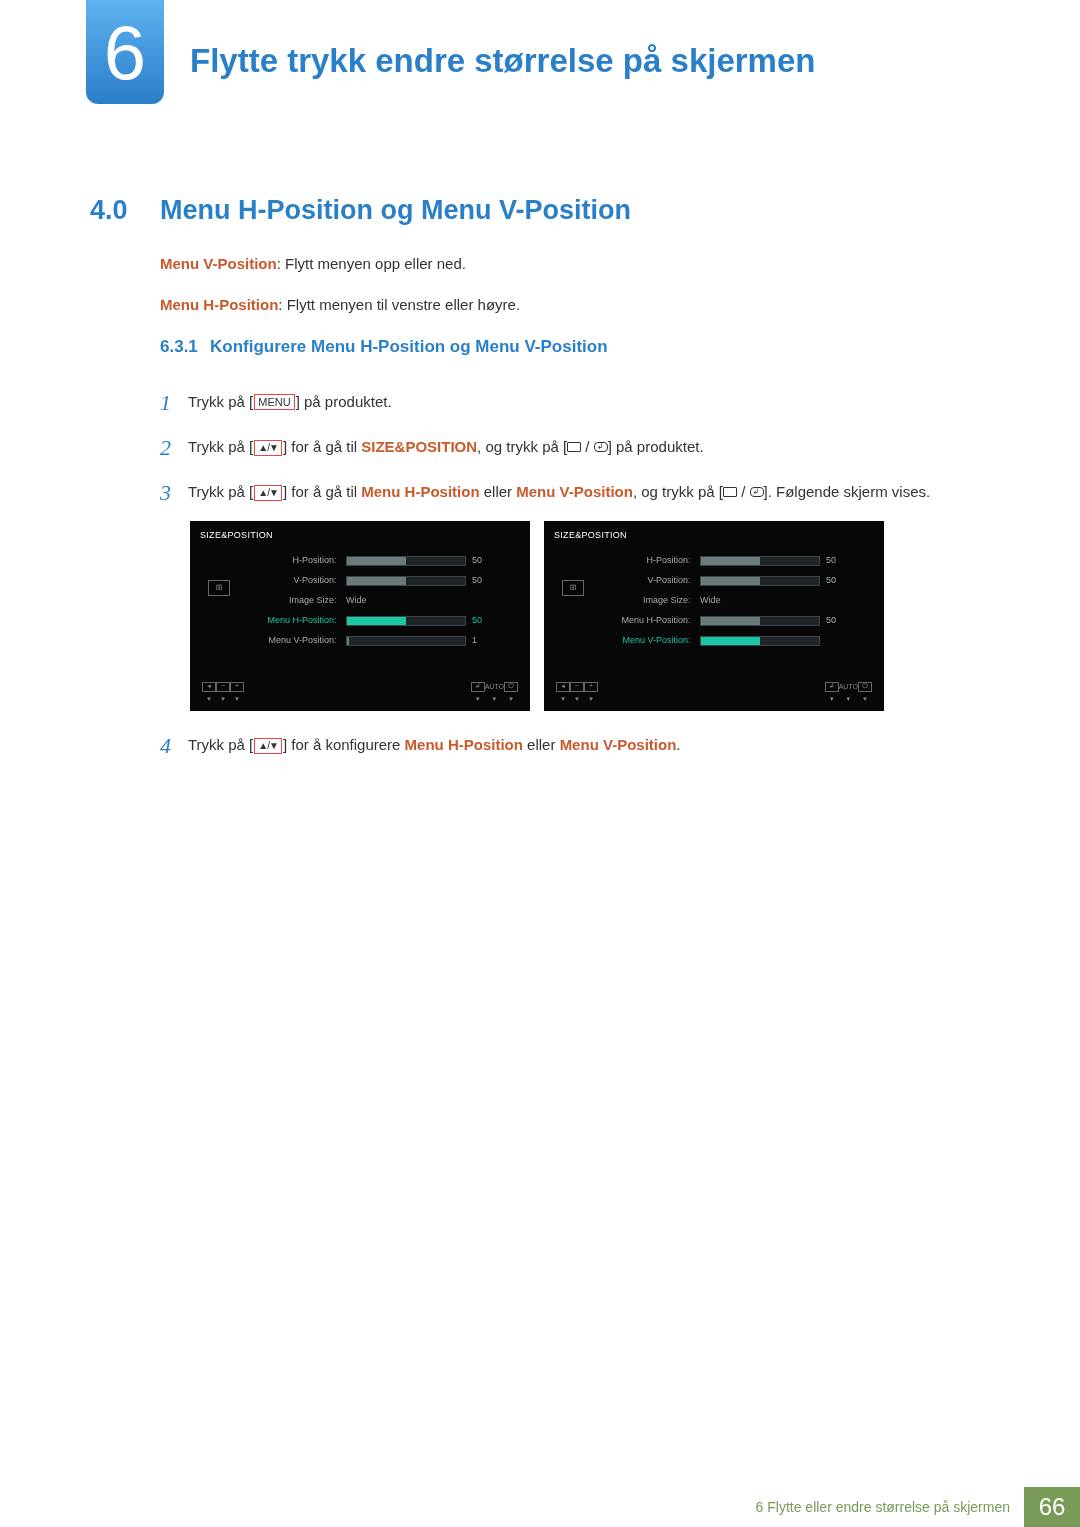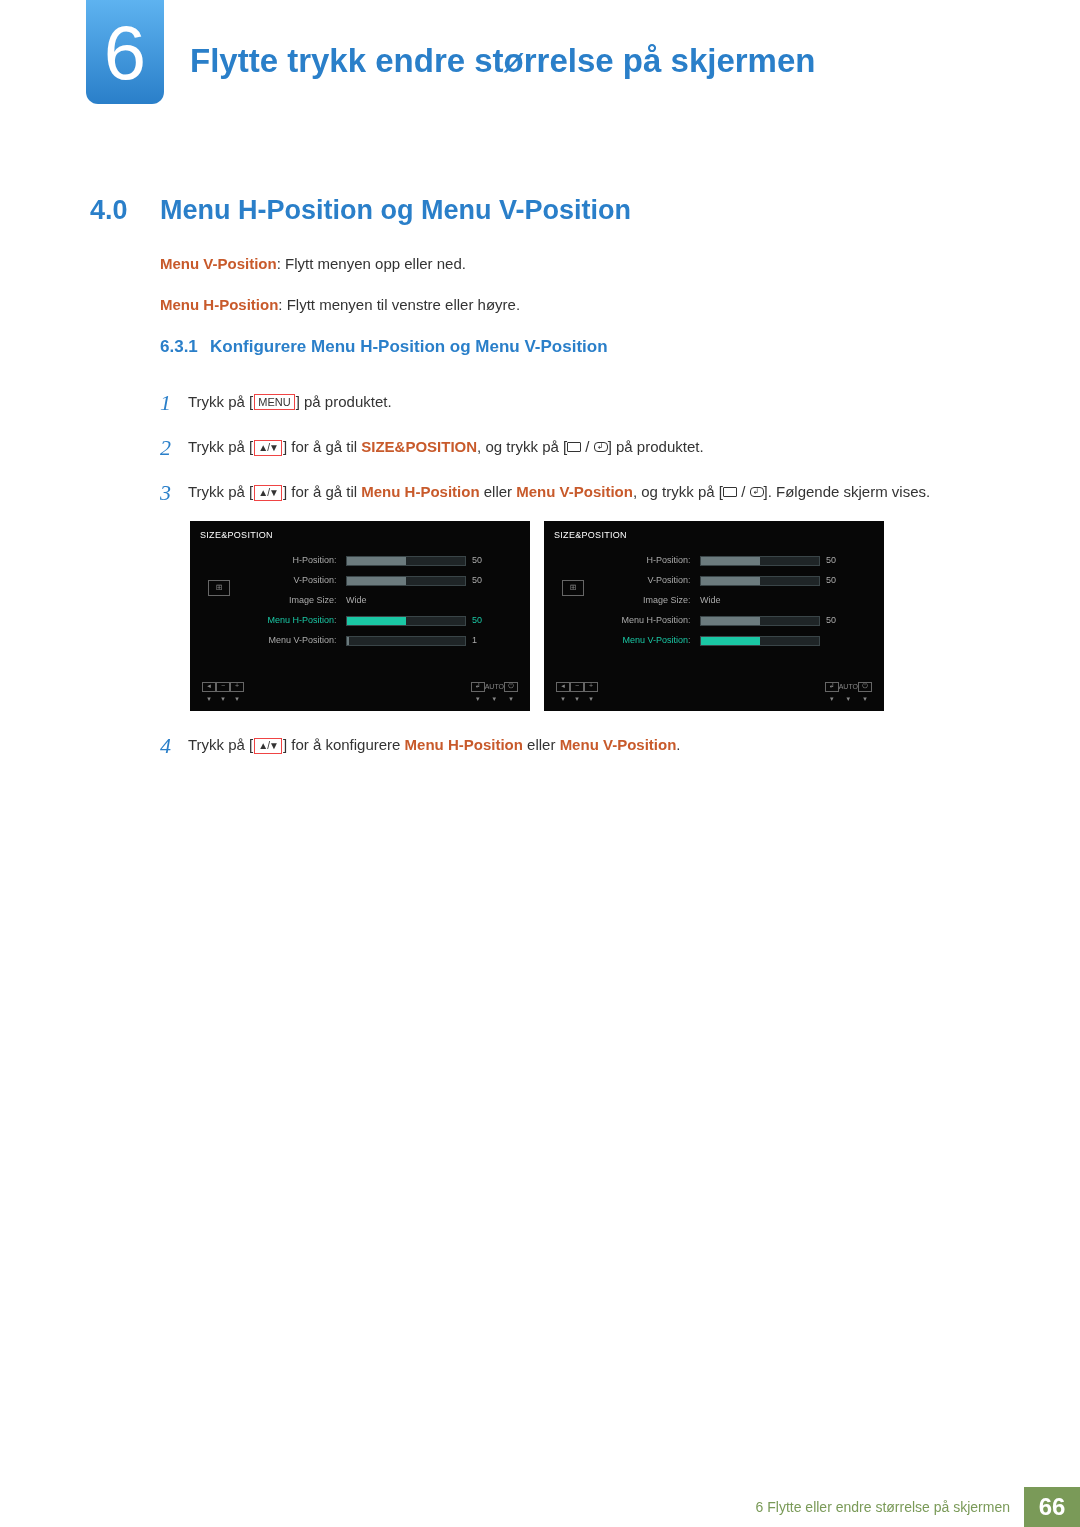--- a/index.html
+++ b/index.html
@@ -48,21 +48,21 @@
 .osd-bar-fill { position:absolute; left:0; top:0; bottom:0; background:#6b7a7d; }
 .osd-bar-fill.sel { background:#1ac7a4; }
 .osd-num { width: 20px; color:#aaa; }
 .osd-num.sel { color:#1ac7a4; }
 .osd-footer { position:absolute; bottom:6px; left:0; right:0; display:flex; justify-content:space-around; padding: 0 12px;}
 .osd-fbtn { display:flex; flex-direction:column; align-items:center; gap:2px; color:#888; font-size:7px;}
 .osd-fico { width:14px; height:10px; border:1px solid #666; display:flex; align-items:center; justify-content:center; font-size:7px;}
 
 .footer { position: absolute; bottom: 0; right: 0; display: flex; align-items: stretch; height: 40px; }
 .footer-text { display:flex; align-items:center; padding: 0 14px; color:#7a9a58; font-size:14px; }
-.footer-page { background:#7a9a58; color:#fff; display:flex; align-items:center; justify-content:center; width:56px; font-size:24px; font-weight:bold; }
+.footer-page { background:#7a9a58; color:#fff; display:flex; align-items:center; justify-content:center; width:56px; font-size:24px; font-weight:normal; }
 </style>
 </head>
 <body>
 
 <div class="chapter-tab">
   <span class="chapter-tab-num">6</span>
 </div>
 <div class="chapter-title">Flytte trykk endre størrelse på skjermen</div>
 
 <div class="section-num">4.0</div>

